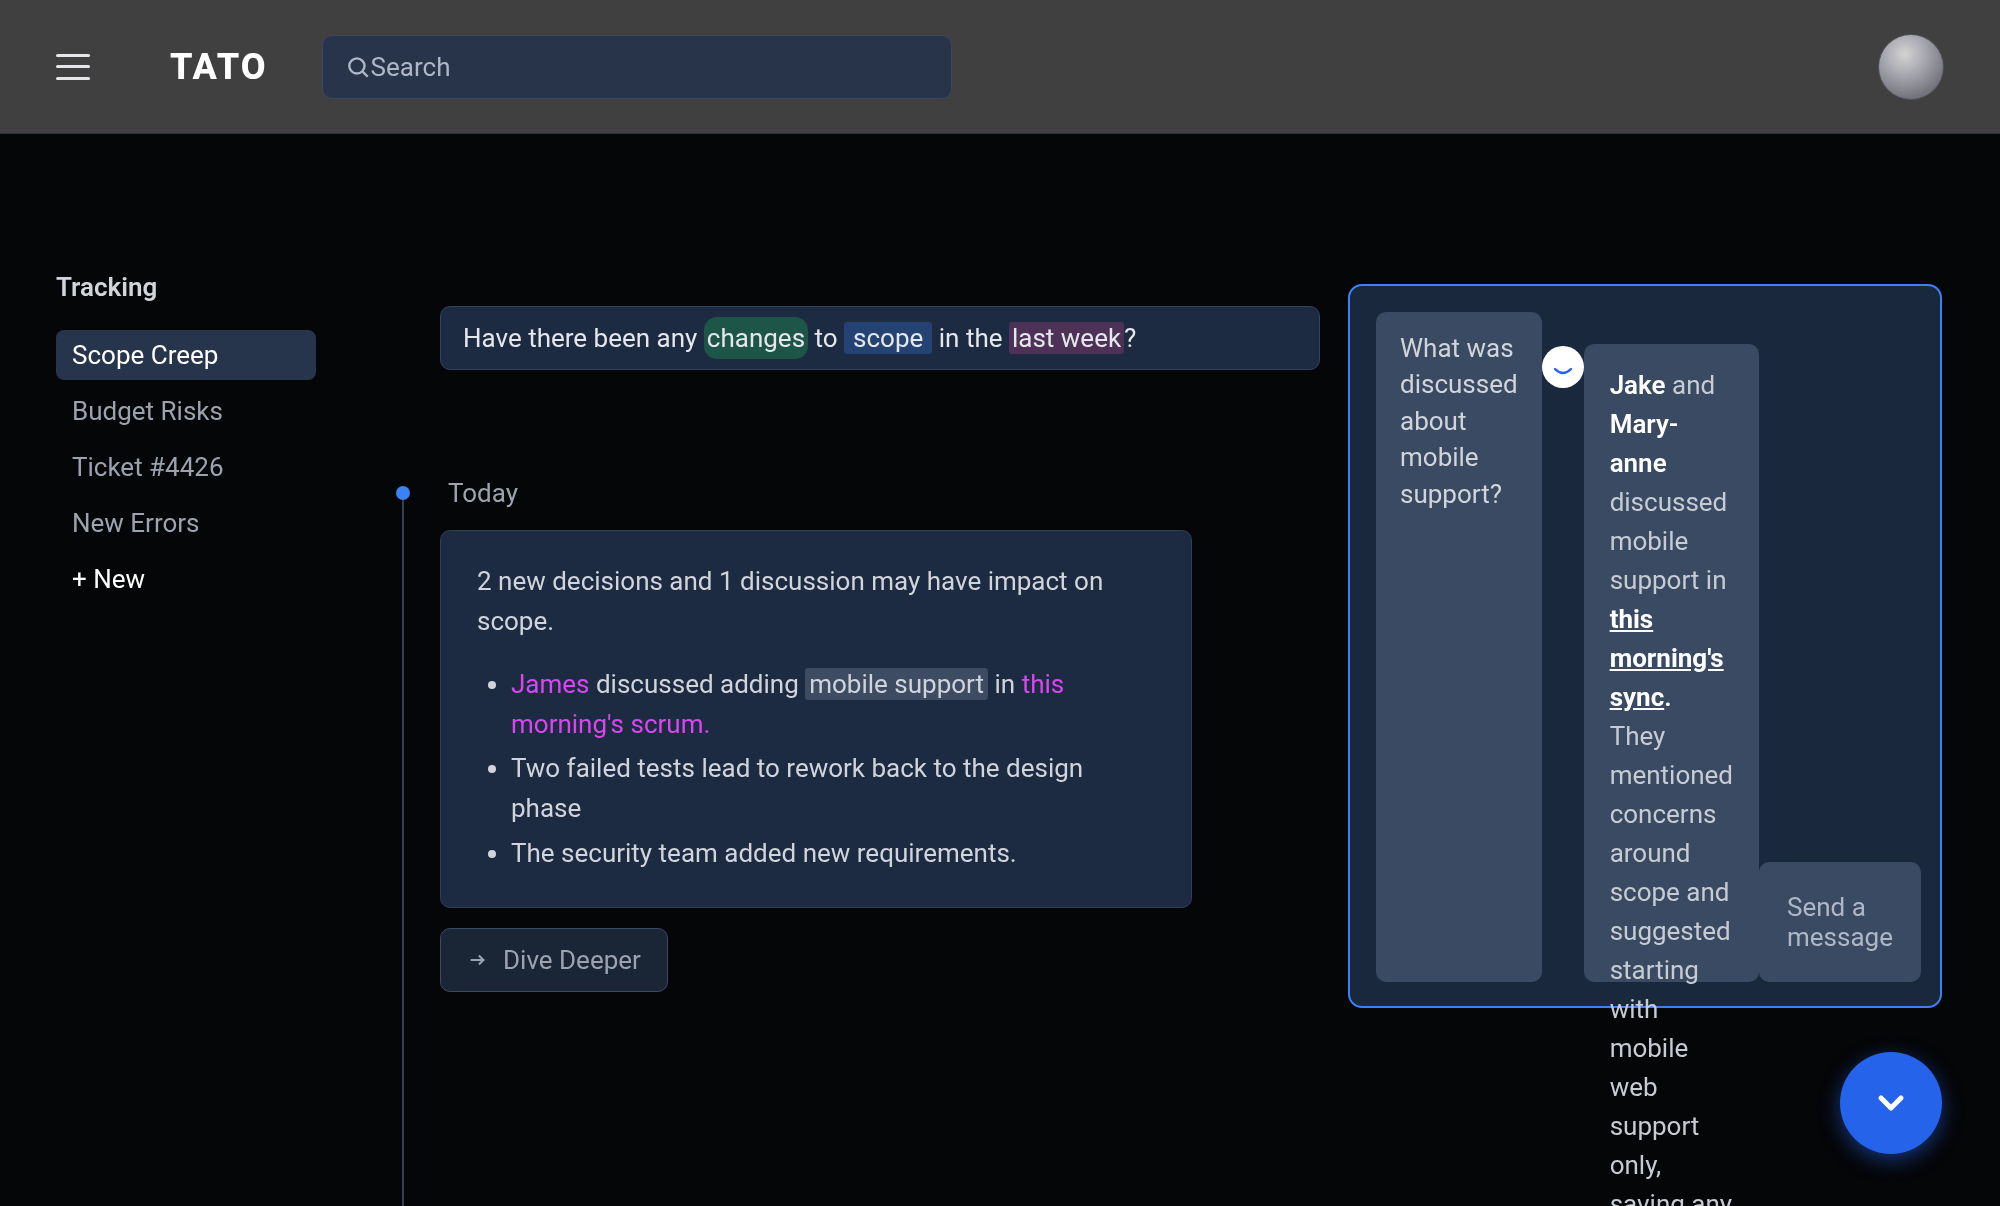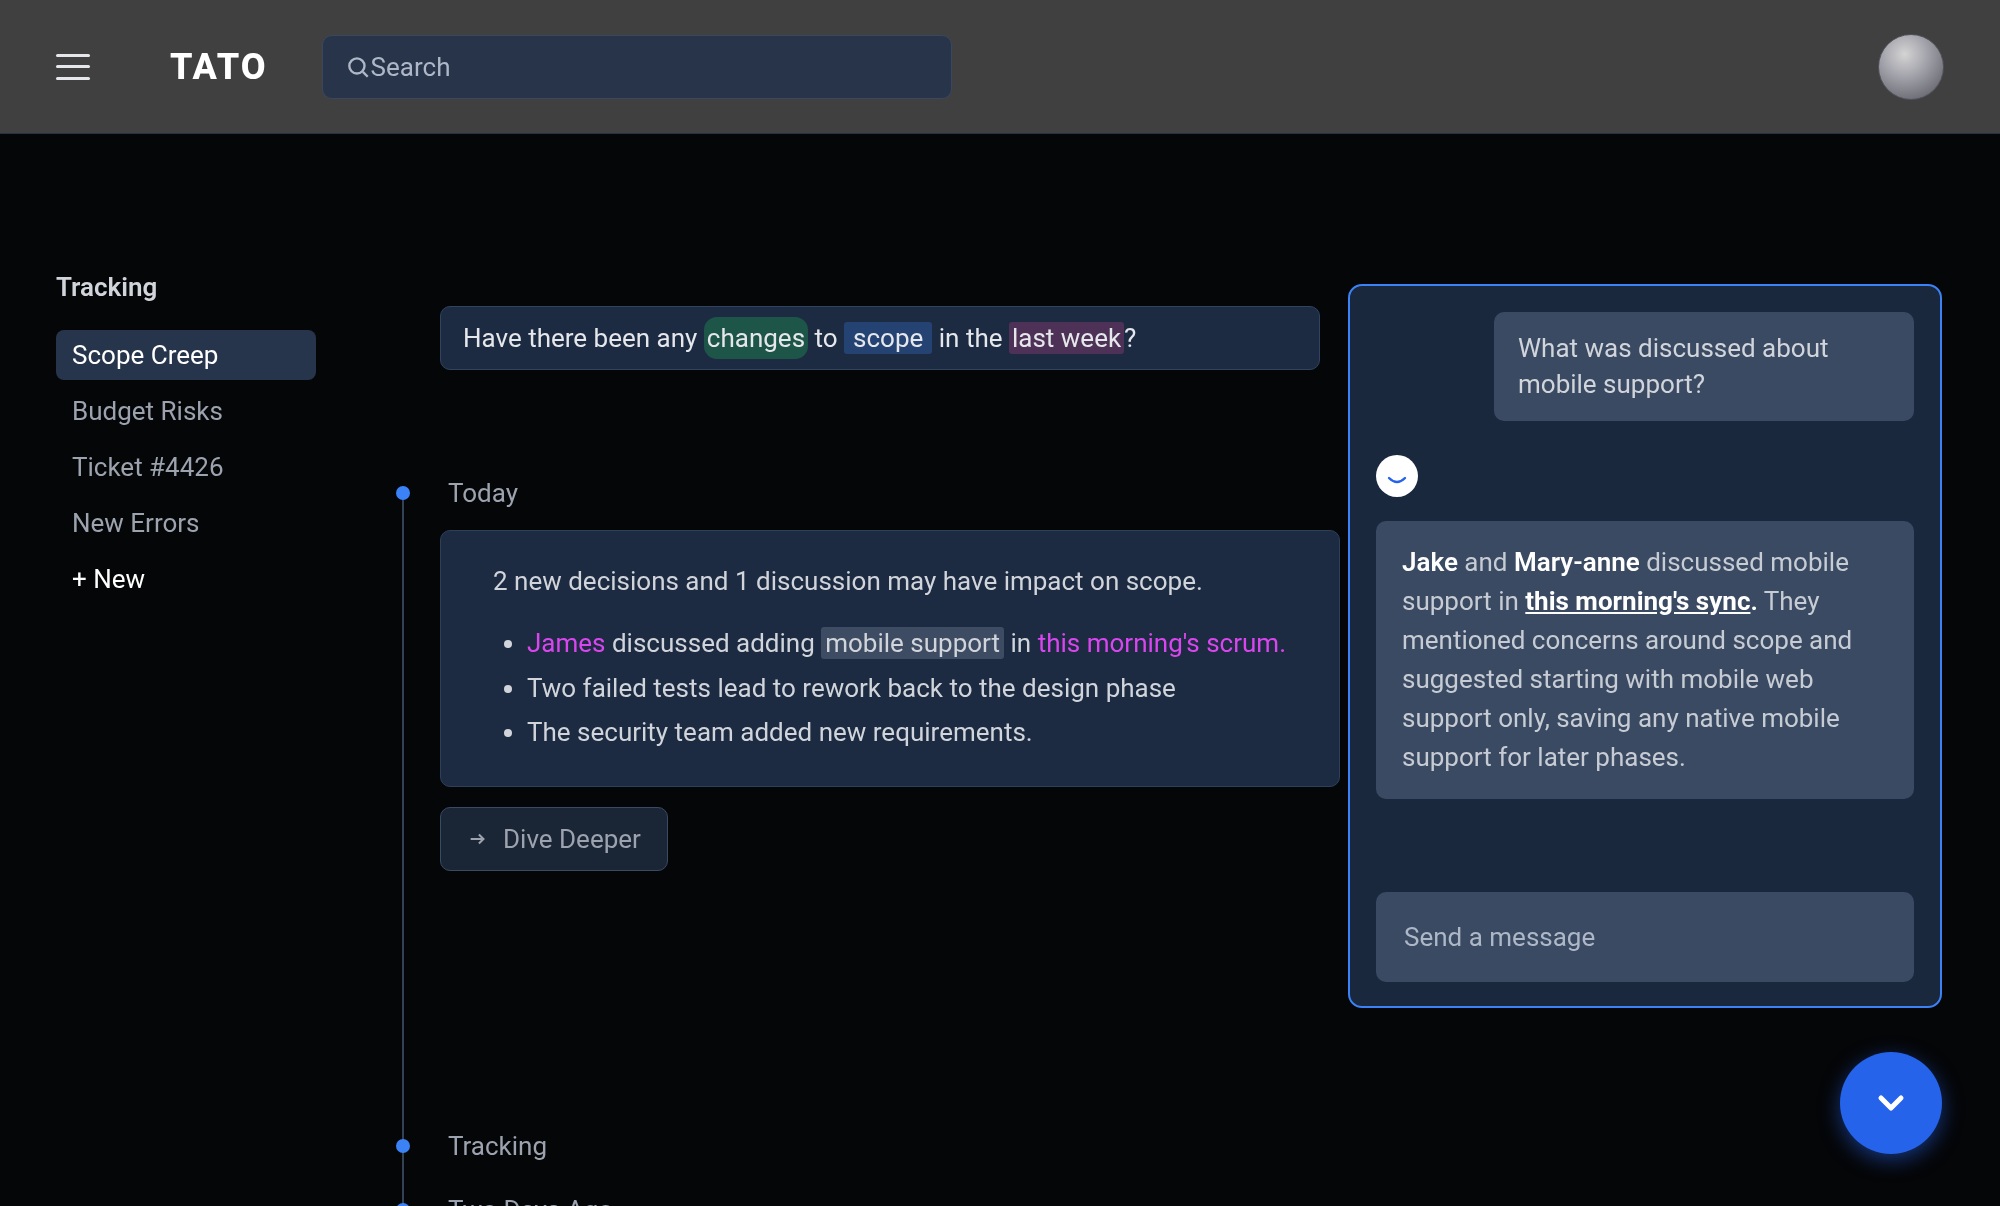--- a/index.html
+++ b/index.html
@@ -149,25 +149,25 @@
       margin-left: 52px;
       color: #9ca3af;
       font-size: 26px;
       margin-bottom: 22px;
     }
     .tl-card {
       margin-left: 44px;
       background: #1c2b42;
       border: 1px solid #2e3f58;
       border-radius: 10px;
-      padding: 30px 52px;
+      padding: 30px 36px;
       color: #d1d5db;
       font-size: 26px;
       line-height: 1.55;
-      width: 900px;
+      width: 752px;
     }
     .tl-card ul {
       margin-top: 22px;
       padding-left: 34px;
     }
     .tl-card li { margin-bottom: 4px; }
     .tl-card b { color: #d946ef; font-weight: 400; }
     .hl-grey { background: rgba(148,163,184,0.28); padding: 1px 4px; border-radius: 3px; }
 
     .tl-actions {
@@ -199,21 +199,21 @@
       position: absolute;
       right: 58px;
       top: 284px;
       width: 594px;
       height: 724px;
       background: rgba(28, 43, 66, 0.92);
       border: 2px solid #3b82f6;
       border-radius: 14px;
       padding: 26px 26px 24px 26px;
       display: flex;
-      flex-direction: column;
+      flex-direction: row;
     }
     .chat-msg-user {
       background: #3a4a62;
       color: #d1d5db;
       font-size: 26px;
       line-height: 1.4;
       border-radius: 10px;
       padding: 18px 24px;
       margin-left: auto;
       max-width: 420px;

